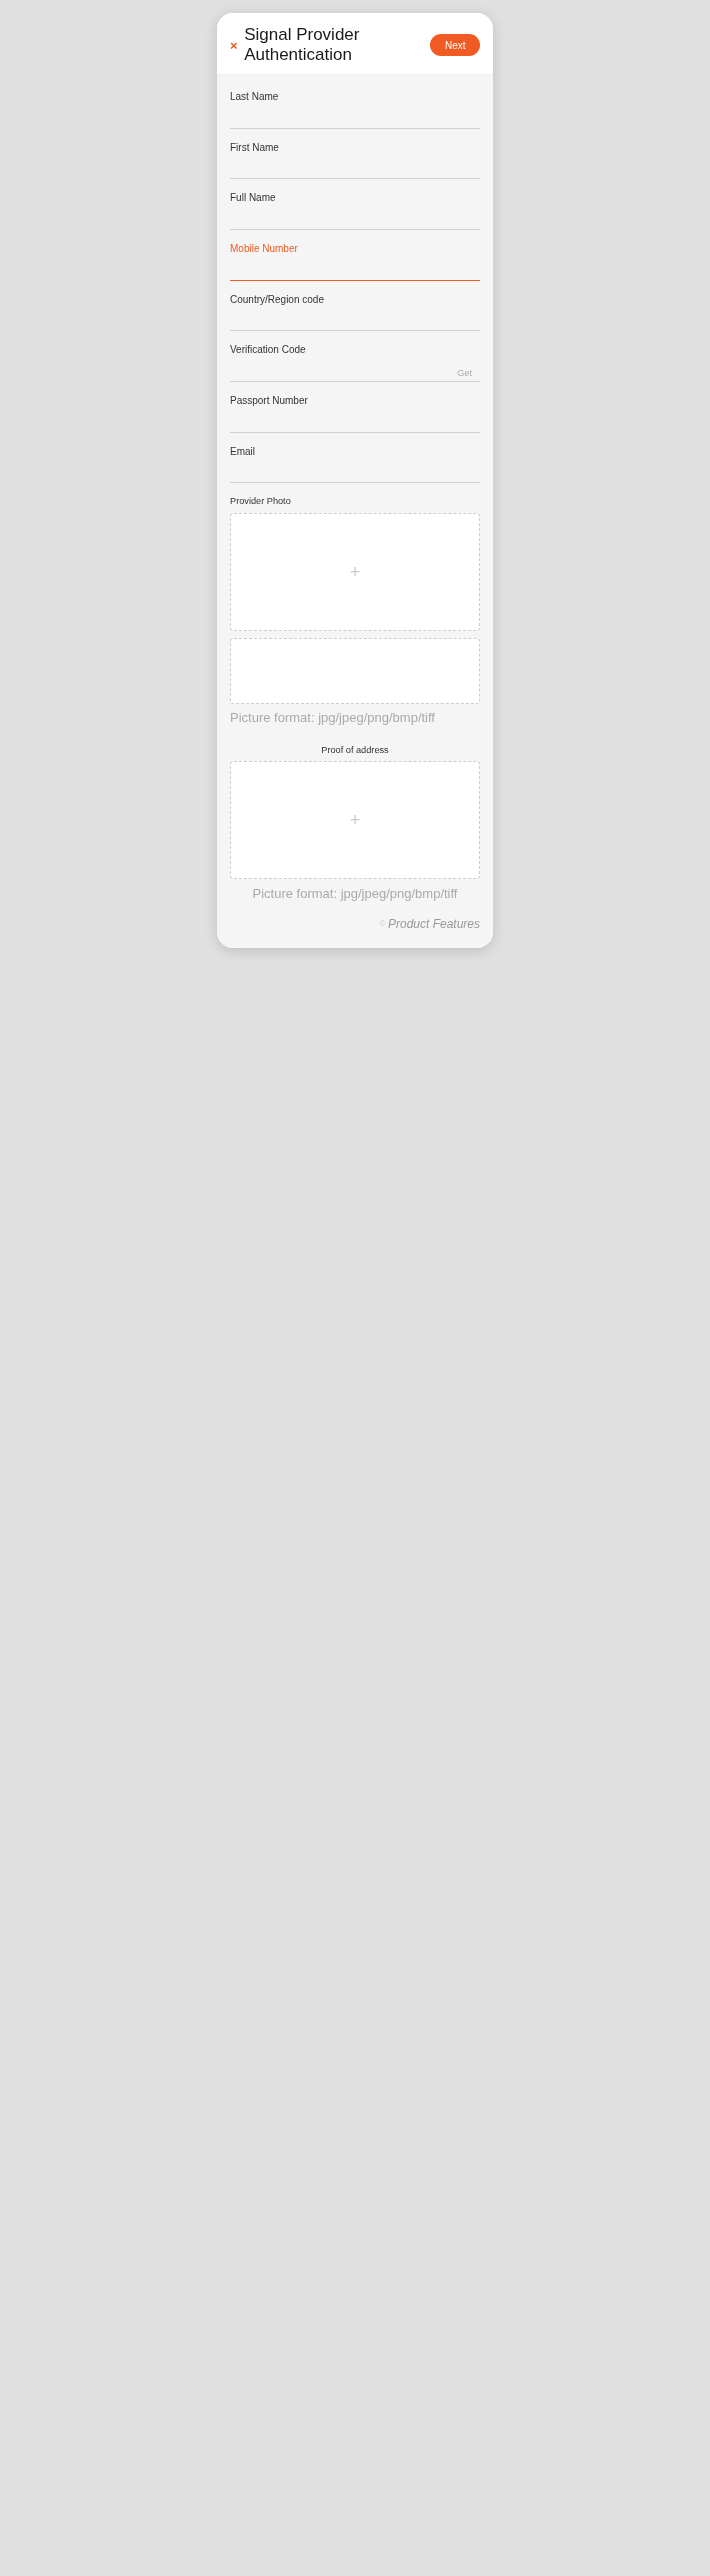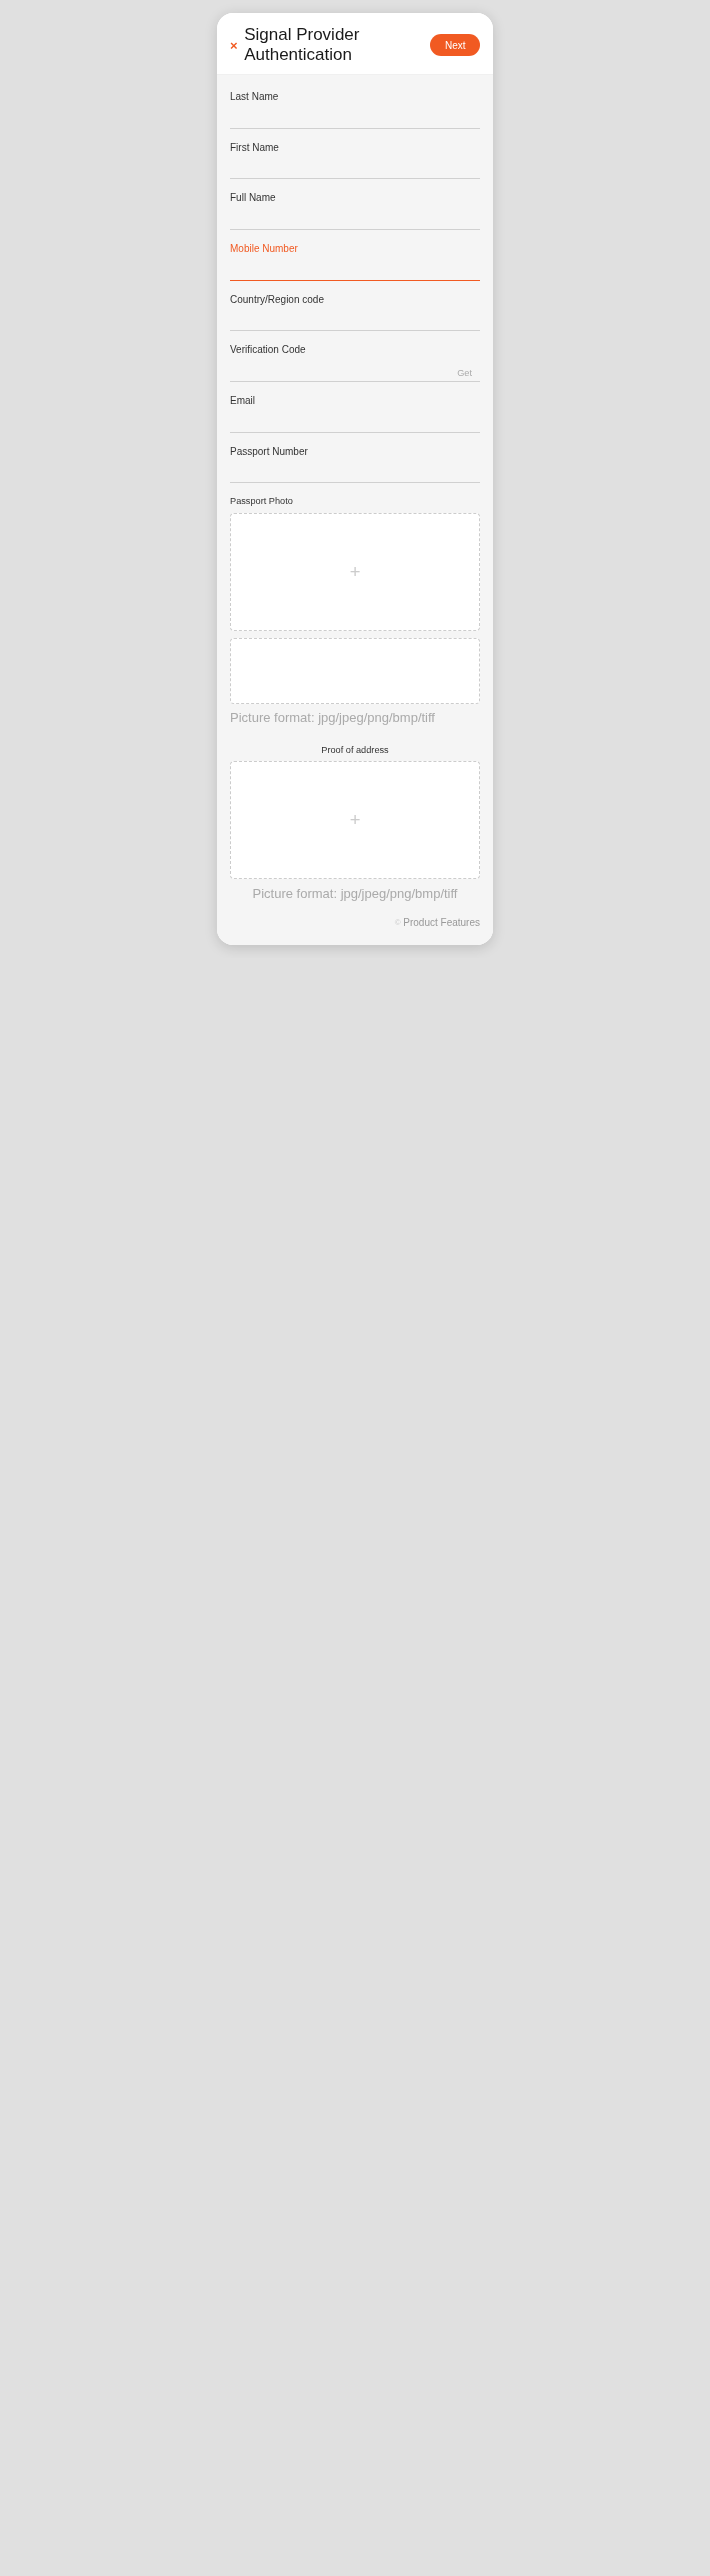--- a/index.html
+++ b/index.html
@@ -174,22 +174,23 @@
 
     .watermark {
       display: flex;
       align-items: center;
       justify-content: flex-end;
       padding: 6.6px 13px 10.5px 13px;
       background: #f5f5f5;
     }
 
     .watermark-text {
-      font-size: 10px;
+      font-size: 12px;
       color: #999999;
+      font-style: italic;
     }
 
     .watermark-icon {
       font-size: 8px;
       color: #cccccc;
       margin-right: 2.6px;
     }
   </style>
 </head>
 <body>
@@ -243,35 +244,35 @@
 
     <div class="form-field">
       <span class="field-label">Verification Code</span>
       <div class="field-wrapper">
         <input class="field-input-area" type="text" placeholder="" style="">
         <button class="get-button">Get</button>
       </div>
     </div>
 
     <div class="form-field">
+      <span class="field-label">Passport Number</span>
+      <div class="field-wrapper">
+        <input class="field-input-area" type="text" placeholder="" style="">
+      </div>
+    </div>
+
+    <div class="form-field">
       <span class="field-label">Email</span>
       <div class="field-wrapper">
         <input class="field-input-area" type="text" placeholder="" style="">
       </div>
     </div>
 
-    <div class="form-field">
-      <span class="field-label">Passport Number</span>
-      <div class="field-wrapper">
-        <input class="field-input-area" type="text" placeholder="" style="">
-      </div>
-    </div>
-
     <div class="passport-photo-section">
-      <span class="section-label">Passport Photo</span>
+      <span class="section-label">Provider Photo</span>
       <div class="photo-upload-box large">
         <span class="plus-icon">+</span>
       </div>
       <div class="photo-upload-box small">
         
       </div>
       <span class="format-hint">Picture format: jpg/jpeg/png/bmp/tiff</span>
     </div>
 
     <div class="proof-section">

